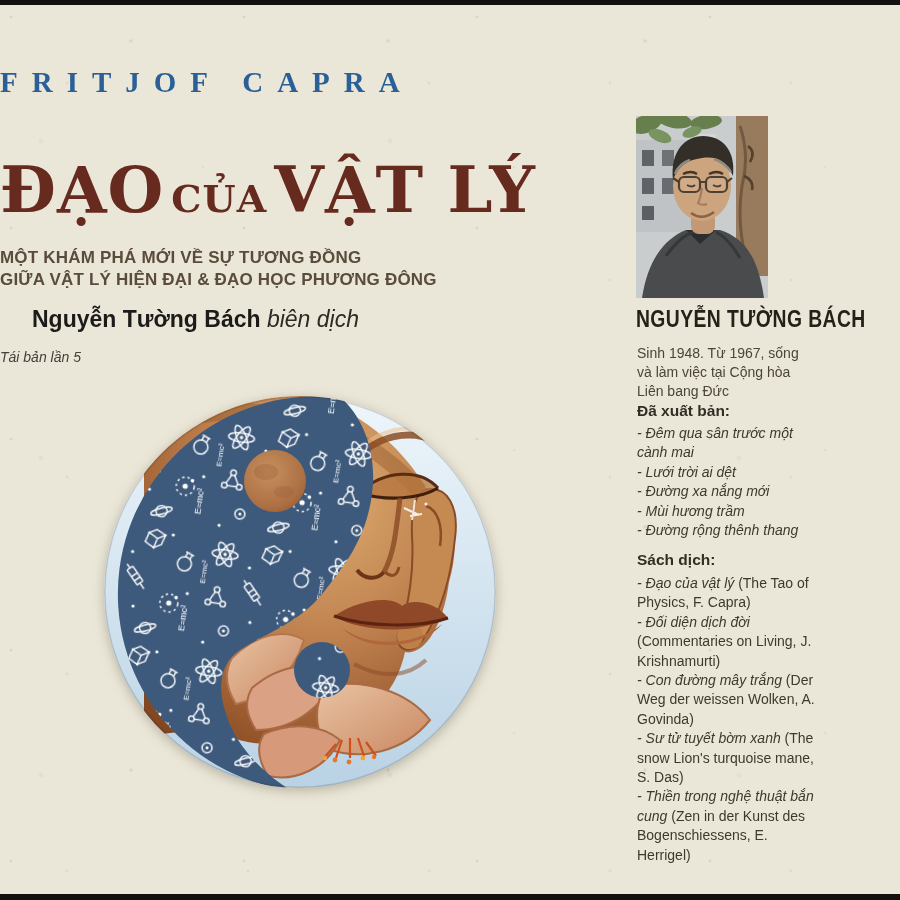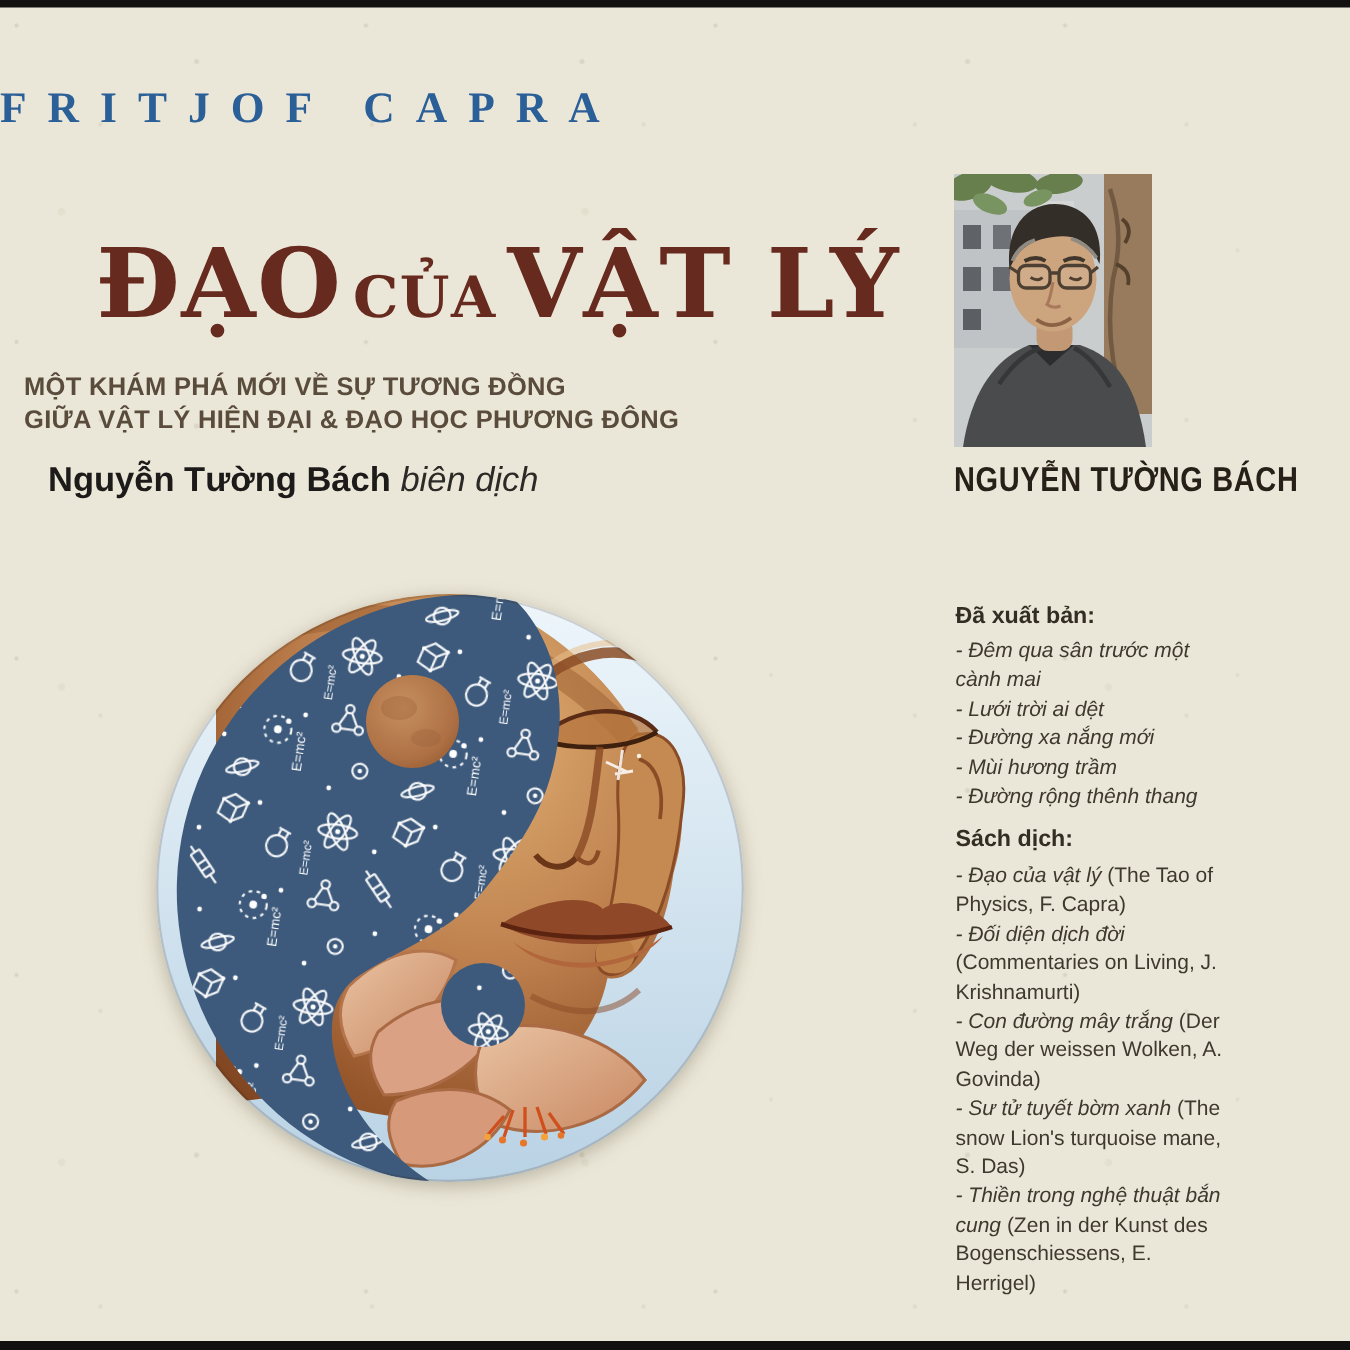--- a/index.html
+++ b/index.html
@@ -12,30 +12,30 @@
       radial-gradient(circle at 131px 41px, rgba(104,96,66,.13) 1.2px, transparent 2.2px),
       radial-gradient(circle at 203px 167px, rgba(140,128,92,.10) 1px, transparent 1.7px),
       radial-gradient(circle at 41px 141px, rgba(150,140,100,.09) 2px, transparent 3px);
     background-size:233px 211px,181px 197px,257px 243px,311px 283px,349px 317px;
     font-family:"Liberation Sans",sans-serif;
   }
   .bar{position:absolute;left:0;width:900px;background:#121110;}
   .bar.top{top:0;height:5px;}
   .bar.bottom{bottom:0;height:6px;}
   .author{
-    position:absolute;left:0;top:56px;width:600px;
+    position:absolute;left:0;top:66px;width:600px;
     font-family:"Liberation Serif",serif;font-weight:bold;
     font-size:29px;letter-spacing:14px;color:#2a5f98;white-space:nowrap;
   }
-  .title{position:absolute;left:0;top:152px;width:600px;color:#672a1e;white-space:nowrap;text-align:right;}
+  .title{position:absolute;left:0;top:152px;width:600px;color:#672a1e;white-space:nowrap;}
   .title .big{font-family:"DejaVu Serif",serif;font-weight:bold;font-size:64px;letter-spacing:1px;}
   .title .small{font-family:"DejaVu Serif",serif;font-weight:bold;font-size:38px;letter-spacing:1px;margin:0 7px;}
   .subtitle{
     position:absolute;left:0;top:247px;width:600px;
-    font-size:17px;line-height:22px;font-weight:bold;color:#5a4c3c;letter-spacing:.2px;margin-left:16px;
+    font-size:17px;line-height:22px;font-weight:bold;color:#5a4c3c;letter-spacing:.2px;
   }
   .translator{position:absolute;left:0;top:306px;width:600px;font-size:23px;color:#1c1b19;padding-left:32px;}
   .translator .nm{font-weight:bold;}
   .translator .role{font-style:italic;font-weight:normal;color:#2c2a26;}
   .edition{position:absolute;left:0;top:349px;width:600px;font-size:14px;font-style:italic;color:#45403a;}
   .yinyang{position:absolute;left:104px;top:396px;filter:drop-shadow(0 3px 6px rgba(70,58,35,.30));}
   .photo{position:absolute;left:636px;top:116px;}
   .pname{
     position:absolute;left:636px;top:306px;width:220px;
     font-size:23px;font-weight:bold;color:#262019;letter-spacing:.5px;white-space:nowrap;
@@ -75,20 +75,21 @@
   <div class="subtitle">
     <div>MỘT KHÁM PHÁ MỚI VỀ SỰ TƯƠNG ĐỒNG</div>
     <div>GIỮA VẬT LÝ HIỆN ĐẠI &amp; ĐẠO HỌC PHƯƠNG ĐÔNG</div>
   </div>
 
   <div class="translator">
     <span class="nm">Nguyễn Tường Bách</span>
     <span class="role">biên dịch</span>
   </div>
 
+  <div class="edition">Tái bản lần 5</div>
 
   <svg class="yinyang" width="392" height="392" viewBox="0 0 392 392">
     <defs>
       <clipPath id="bigCircle">
           <circle cx="196" cy="196" r="196"></circle>
         </clipPath>
       <radialGradient id="skin" cx="58%" cy="32%" r="85%">
         <stop offset="0" stop-color="#dfae72"></stop>
         <stop offset=".45" stop-color="#c08350"></stop>
         <stop offset=".8" stop-color="#97572c"></stop>
@@ -260,20 +261,21 @@
       <path d="M64,66 L70,66 M43,66 L37,62 M91,66 L96,62" fill="none"></path>
     </g>
     <path d="M47,58 q8,-4 14,0 M73,58 q8,-4 14,0" stroke="#3a3028" stroke-width="2.5" fill="none"></path>
     <path d="M51,69 q5,3 8,0 M77,69 q5,3 8,0" stroke="#4a3a2c" stroke-width="2" fill="none"></path>
     <path d="M66,72 q-2,12 -4,15 q4,3 9,1" stroke="#a8785a" stroke-width="2" fill="none"></path>
     <path d="M55,97 q11,8 23,-1" stroke="#8a5f42" stroke-width="2.5" fill="none"></path>
     <rect width="132" height="182" fill="#b09060" opacity=".07"></rect>
   </svg>
 
   <div class="pname">NGUYỄN TƯỜNG BÁCH</div>
+  <div class="bio">Sinh 1948. Từ 1967, sống và làm việc tại Cộng hòa Liên bang Đức</div>
 
   <div class="h-pub">Đã xuất bản:</div>
   <div class="list-pub">
       <div class="book-item"><span class="vi">- Đêm qua sân trước một cành mai</span></div>
       <div class="book-item"><span class="vi">- Lưới trời ai dệt</span></div>
       <div class="book-item"><span class="vi">- Đường xa nắng mới</span></div>
       <div class="book-item"><span class="vi">- Mùi hương trầm</span></div>
       <div class="book-item"><span class="vi">- Đường rộng thênh thang</span></div>
     </div>
 

